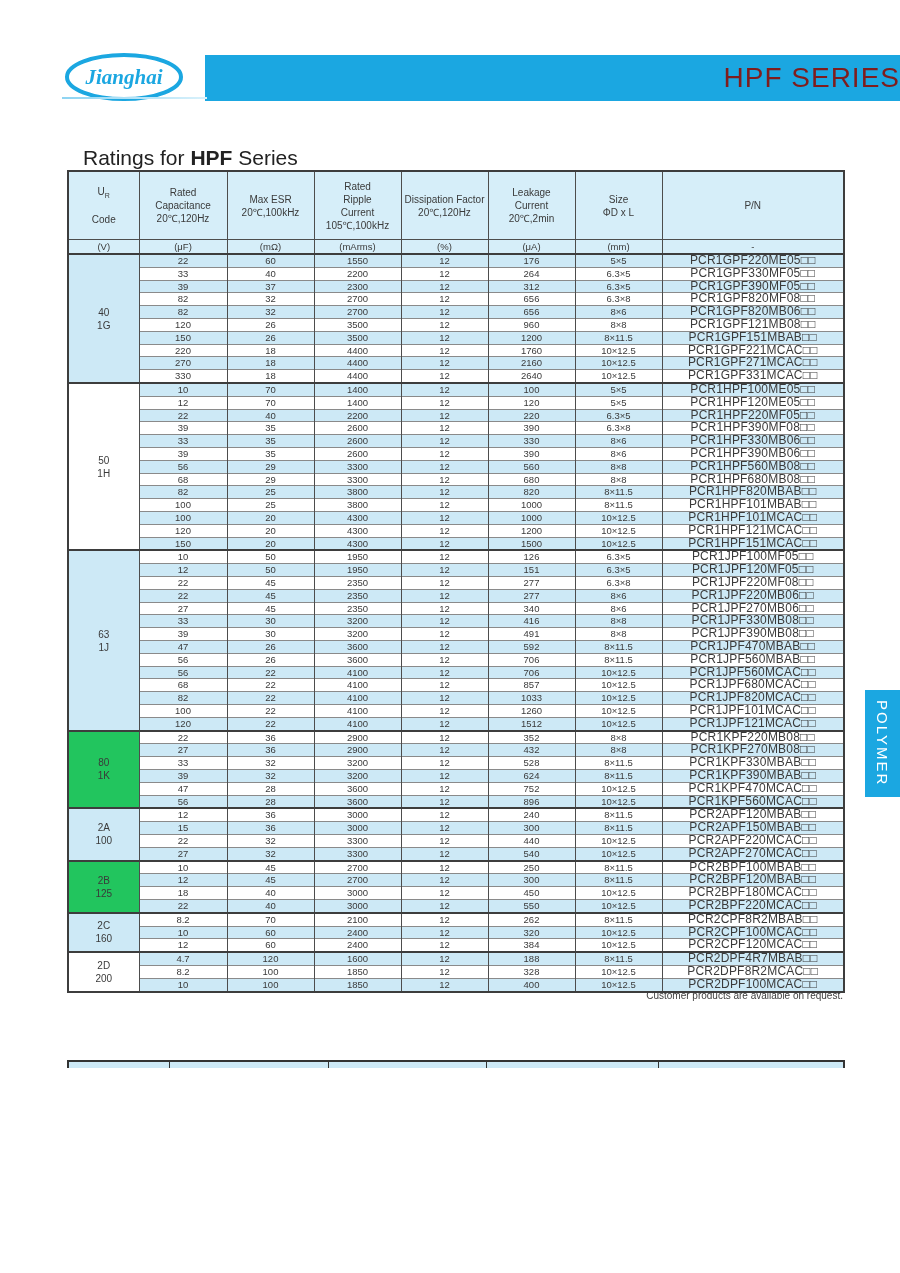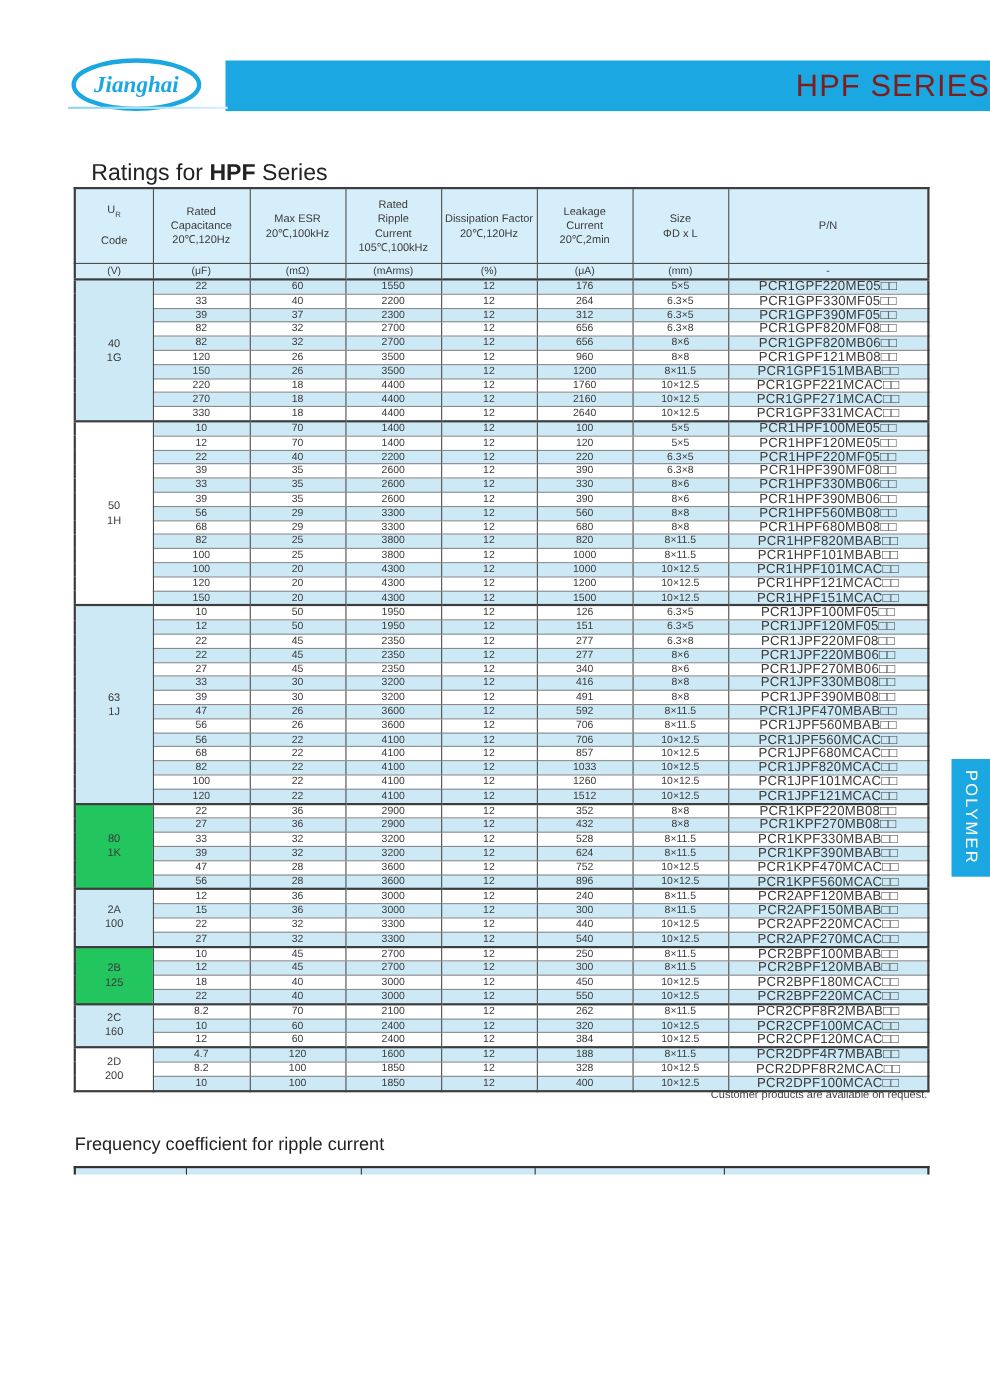--- a/index.html
+++ b/index.html
@@ -664,21 +664,20 @@
           <td>12</td>
           <td>400</td>
           <td>10×12.5</td>
           <td class="pn">PCR2DPF100MCAC□□</td>
         </tr>
       </tbody>
   </table>
 
   <div class="note">Customer products are available on request.</div>
 
-  <div class="freq-title">Frequency coefficient for ripple current</div>
   <table class="freq-table">
     <colgroup>
       <col style="width:101px">
         <col style="width:159px">
         <col style="width:158px">
         <col style="width:172px">
         <col style="width:186px">
     </colgroup>
     <tbody>
         <tr class="hdr">

